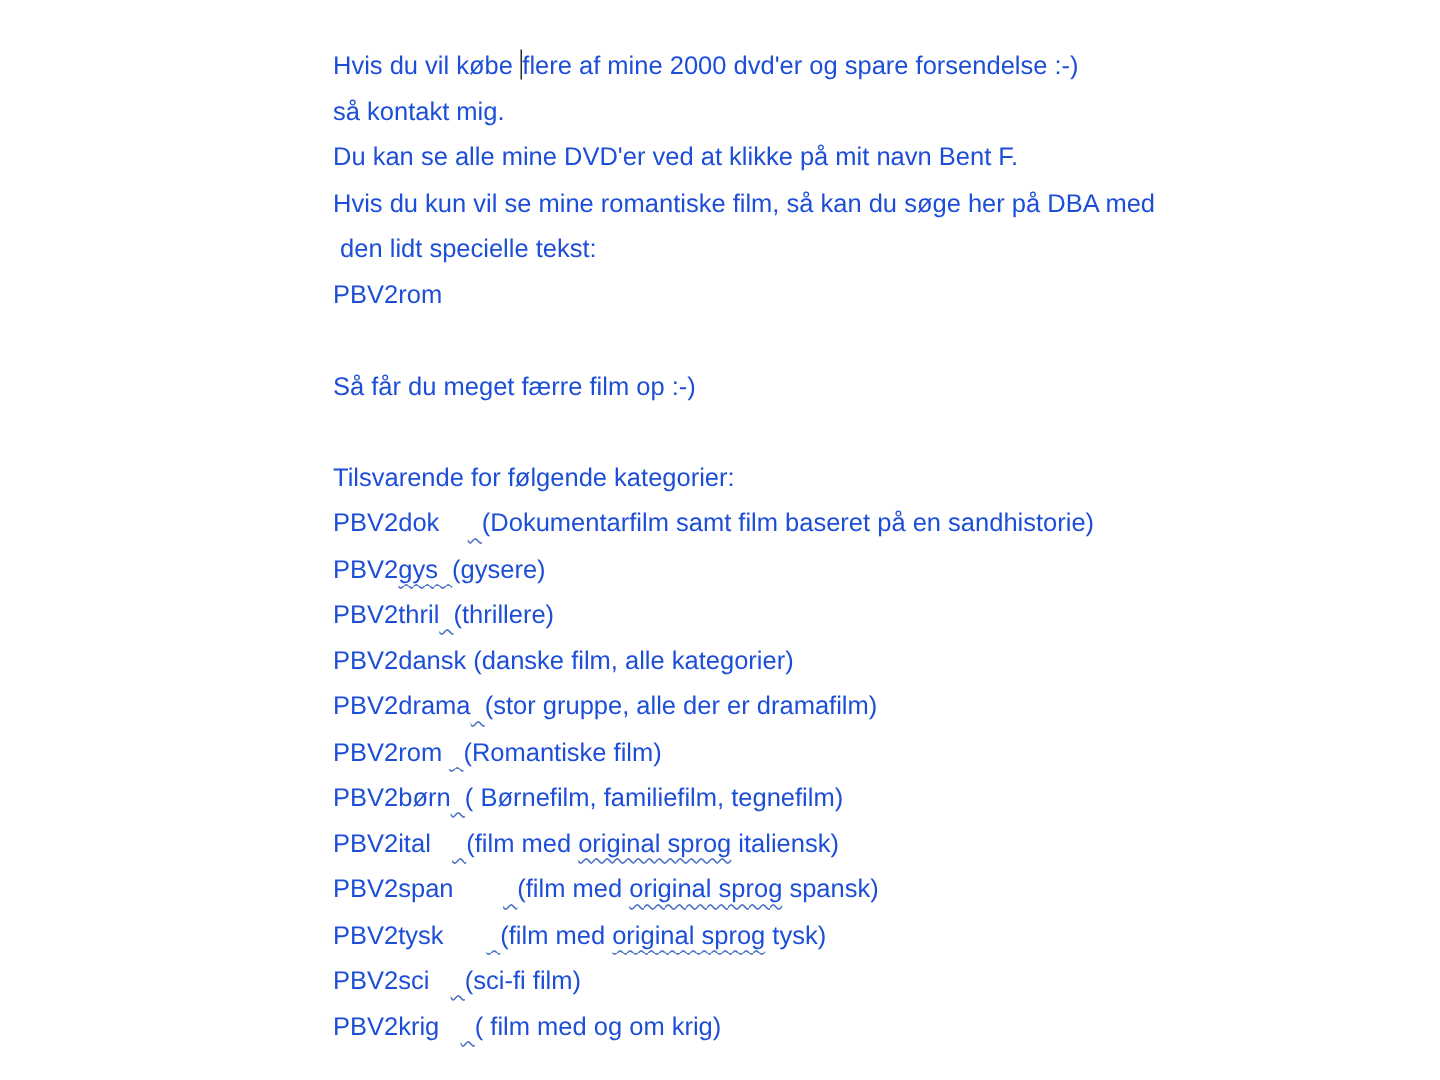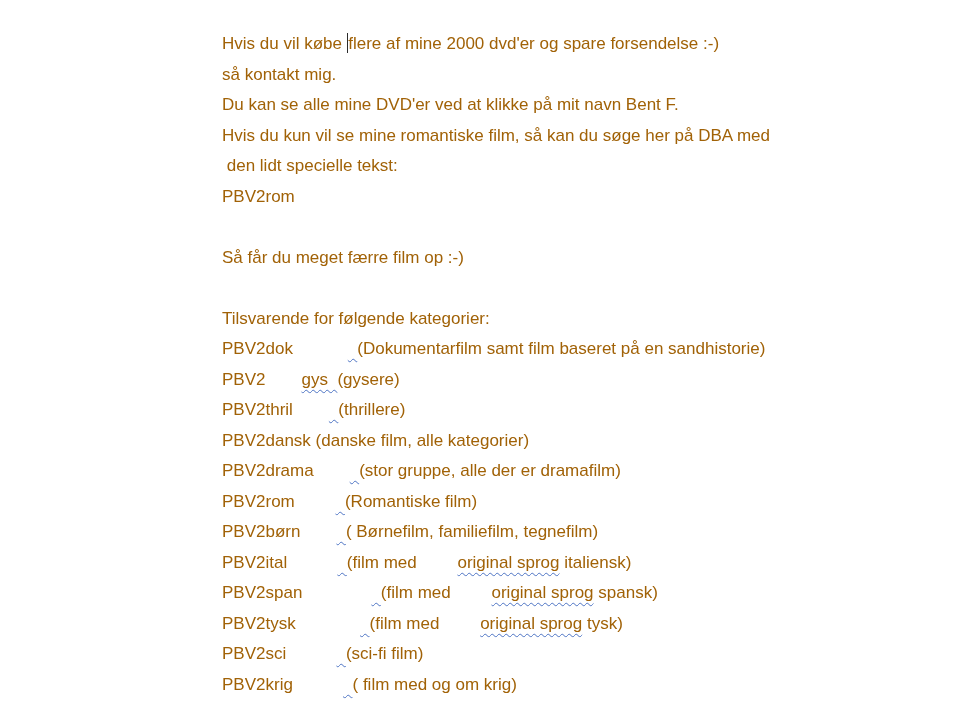--- a/index.html
+++ b/index.html
@@ -15,33 +15,32 @@
     overflow: hidden;
   }
   .document {
     position: absolute;
     left: 222px;
     top: 29px;
     width: 600px;
     font-family: "Liberation Sans", sans-serif;
     font-size: 17px;
     line-height: 30.5px;
-    color: #a16207;
+    color: #1d4ed8;
     white-space: pre-wrap;
   }
   .line {
     min-height: 30.5px;
   }
   .squiggle {
     text-decoration-line: underline;
     text-decoration-style: wavy;
     text-decoration-color: #4d74c4;
     text-decoration-thickness: 1px;
     text-underline-offset: 4px;
-    margin-left: 36px;
   }
   .caret {
     display: inline-block;
     width: 1.5px;
     height: 20px;
     background: #2b2b2b;
     vertical-align: -4px;
   }
 </style>
 </head>

